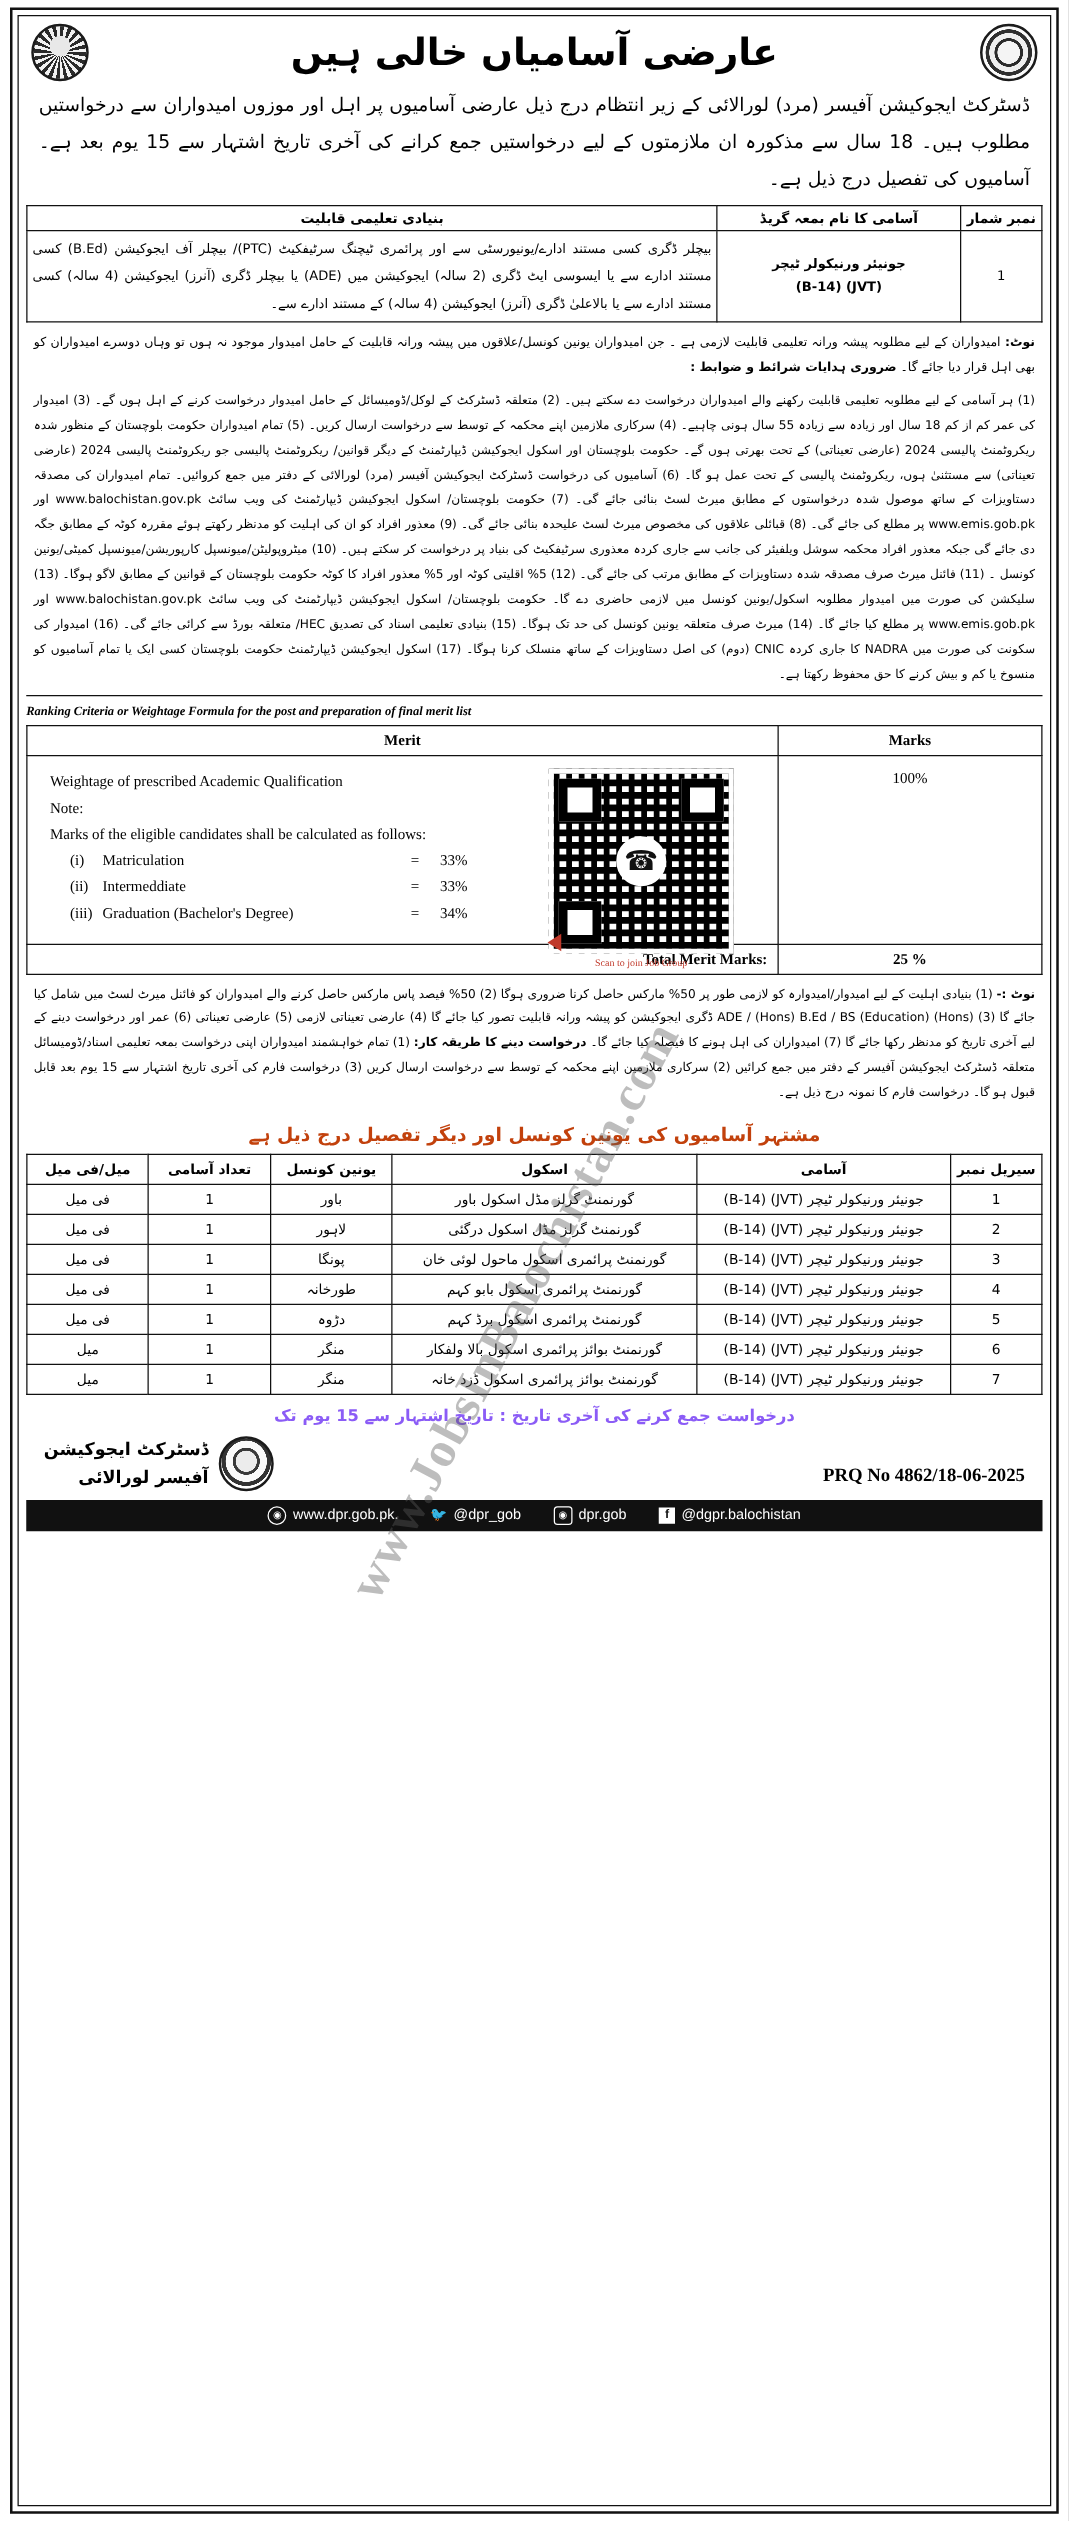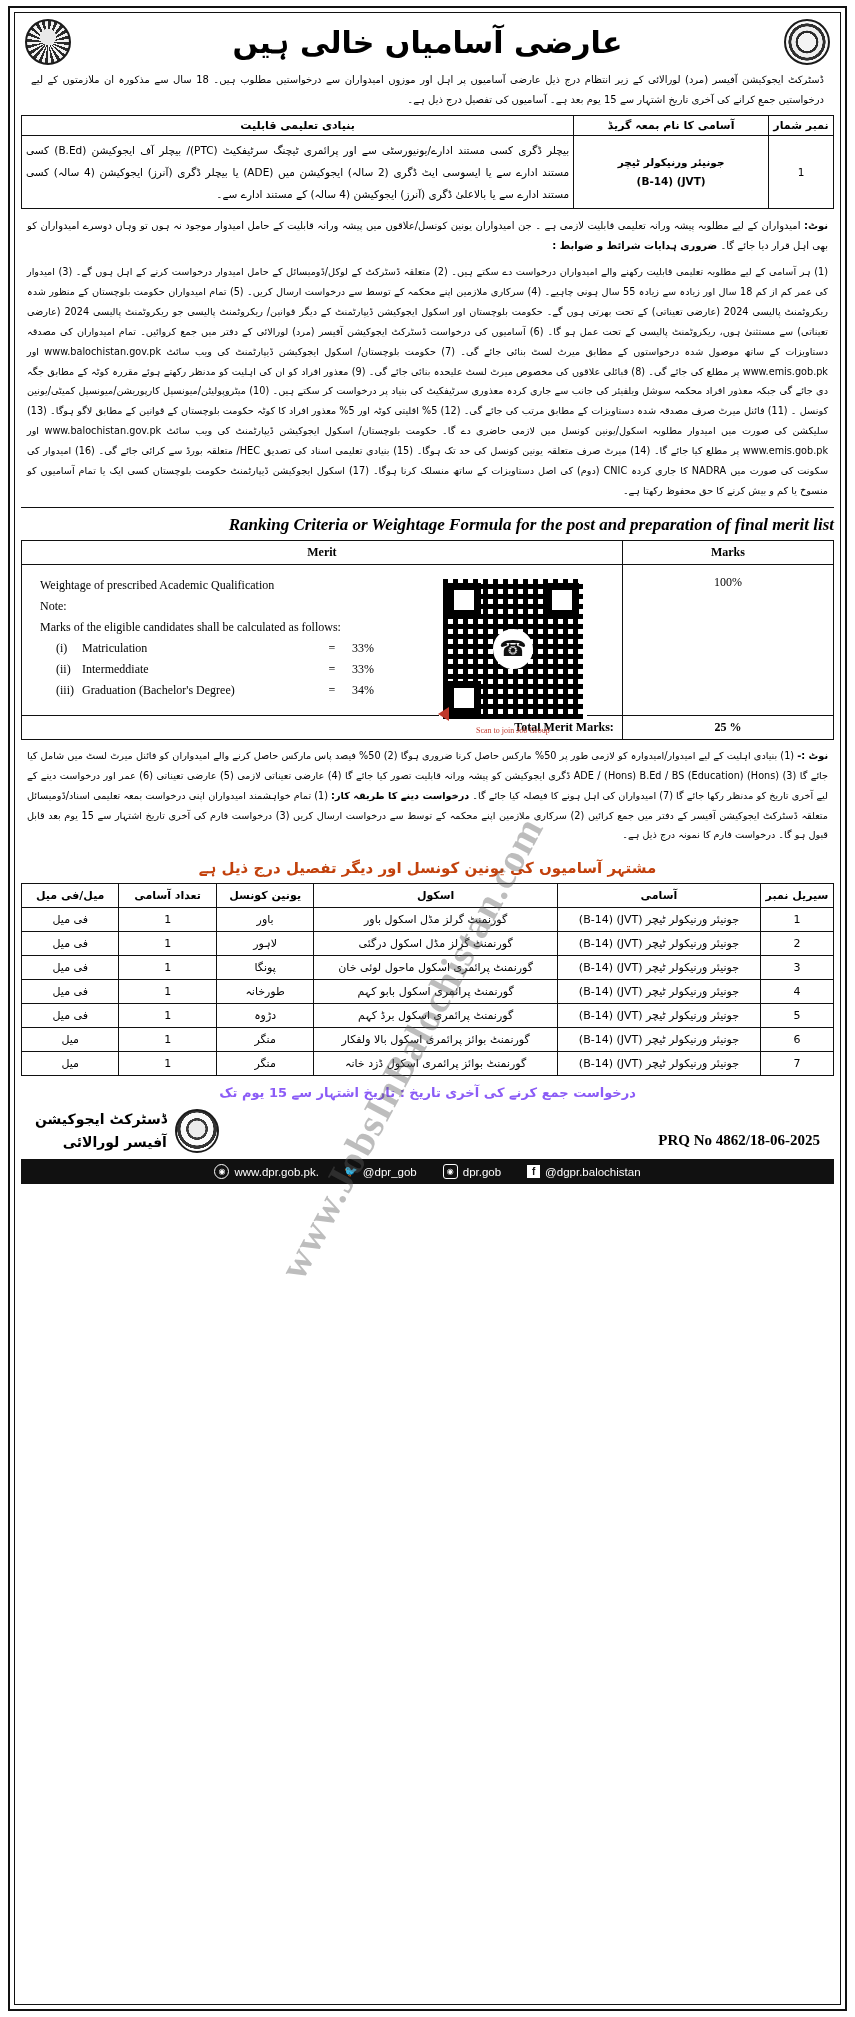--- a/index.html
+++ b/index.html
@@ -68,21 +68,21 @@
     letter-spacing: 0.5px;
     text-align: center;
     flex: 1 1 auto;
     direction: rtl;
     color: #000;
   }
   .subhead {
     direction: rtl;
     text-align: justify;
     font-family: "DejaVu Sans", sans-serif;
-    font-size: 10px;
+    font-size: 15px;
     line-height: 1.95;
     padding: 5px 10px 6px 10px;
     color: #000;
   }
 
   
   table.t {
     width: 100%;
     border-collapse: collapse;
     direction: rtl;
@@ -133,24 +133,24 @@
     text-align: justify;
     font-family: "DejaVu Sans", sans-serif;
     font-size: 9.7px;
     line-height: 2.05;
     padding: 2px 6px 6px 6px;
     color: #000;
   }
 
   
   .merit-title {
-    text-align: right;
+    text-align: left;
     font-family: "Liberation Serif", serif;
     font-style: italic;
-    font-size: 17px;
+    font-size: 10px;
     font-weight: bold;
     padding: 7px 0 5px 0;
     border-top: 1px solid #111;
     color: #000;
   }
   table.merit {
     width: 100%;
     border-collapse: collapse;
     direction: ltr;
   }

